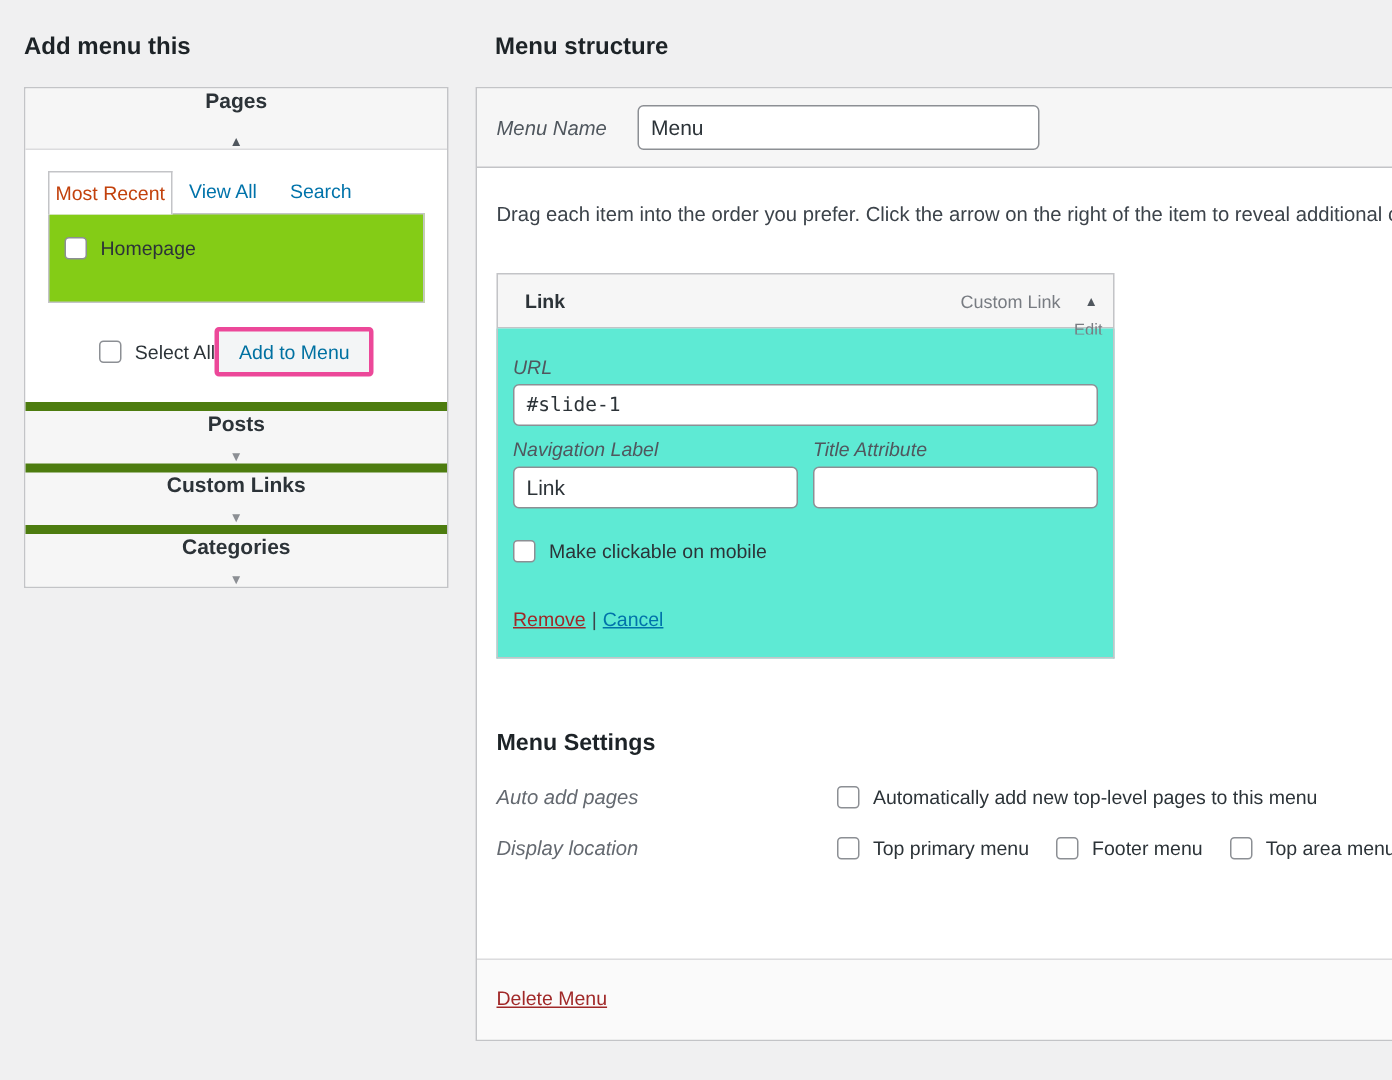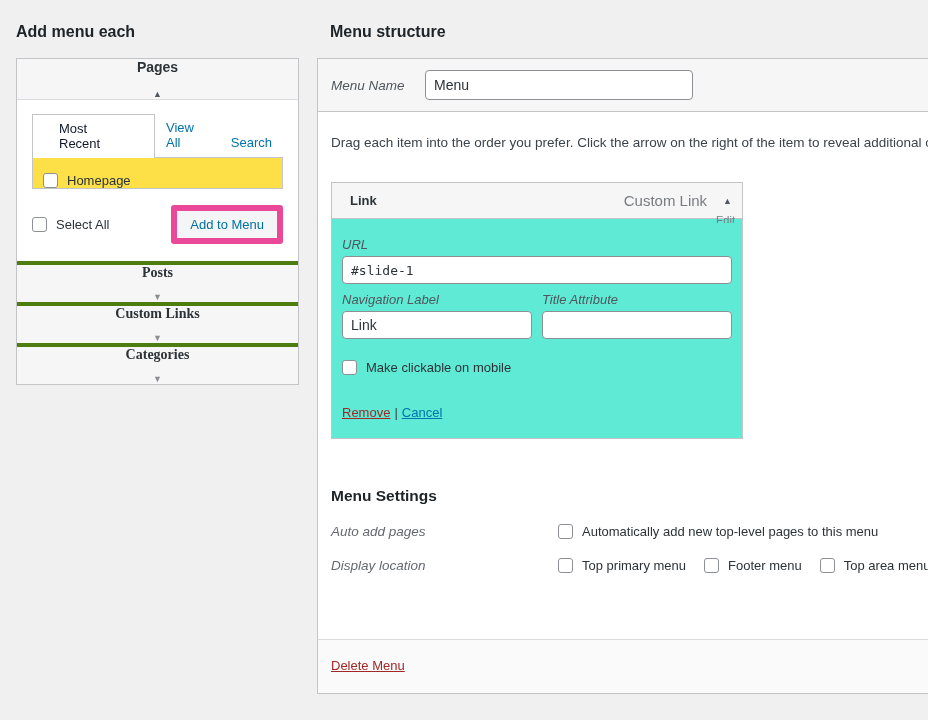--- a/index.html
+++ b/index.html
@@ -19,40 +19,40 @@
   }
   
   .left-col { position: absolute; left: 16px; top: 16px; width: 283px; }
   .accordion { background: #fff; border: 1px solid #c3c4c7; }
   .acc-header {
     height: 41px; display: flex; align-items: center; justify-content: space-between;
     padding: 0 15px; background: #f6f6f6; cursor: pointer;
     font-size: 14px; font-weight: 600; color: #2c3338; flex-direction: column;
   }
   .acc-header.open { border-bottom: 1px solid #dcdcde; }
-  .acc-header + .acc-header, .acc-body + .acc-header { border-top: 4px solid #4d7c0f; font-family: Liberation Serif, serif; }
+  .acc-header + .acc-header, .acc-body + .acc-header { border-top: 6px solid #4d7c0f; }
   .arrow-up { font-size: 9px; color: #50575e; }
   .arrow-down { font-size: 9px; color: #8c8f94; }
   .acc-body { background: #fff; padding: 14px 15px 17px; }
   .tabs { display: flex; align-items: flex-end; position: relative; z-index: 2; }
   .tab-active {
     background: #fff; border: 1px solid #c3c4c7; border-bottom: none;
-    padding: 6px 26px 7px; margin-bottom: -1px; color: #0f172a; font-size: 13px;
+    padding: 6px 4px 7px; margin-bottom: -1px; color: #c2410c; font-size: 13px;
   }
   .tab-link { padding: 6px 11px 7px; font-size: 13px; color: #0073aa; text-decoration: none; cursor: pointer; }
-  .tabs-panel { border: 1px solid #c3c4c7; background: #fde047; padding: 15px 10px 0; position: relative; z-index: 1; }
+  .tabs-panel { border: 1px solid #c3c4c7; background: #84cc16; padding: 15px 10px 28px; position: relative; z-index: 1; }
   .checkbox-row { display: flex; align-items: center; font-size: 13px; color: #2c3338; }
   input[type="checkbox"] {
     appearance: none; -webkit-appearance: none;
     width: 15px; height: 15px; border: 1px solid #8c8f94; border-radius: 3px;
     background: #fff; margin: 0 9px 0 0; flex-shrink: 0; cursor: pointer;
   }
-  .button-controls { display: flex; justify-content: space-between; align-items: center; margin-top: 16px; }
+  .button-controls { display: flex; justify-content: center; align-items: center; margin-top: 16px; }
   .button-secondary {
-    background: #f3f5f6; border: 6px solid #ec4899; border-radius: 3px;
+    background: #f3f5f6; border: 3px solid #ec4899; border-radius: 3px;
     color: #0071a1; font-size: 13px; font-family: "Liberation Sans", sans-serif;
     padding: 6px 13px; cursor: pointer;
   }
   
   .right-col { position: absolute; left: 317px; top: 16px; width: 680px; }
   .right-col h1.col-title { padding-left: 13px; }
   .panel { background: #fff; border: 1px solid #c3c4c7; }
   .panel-header {
     background: #f6f6f6; border-bottom: 1px solid #c3c4c7;
     height: 53px; display: flex; align-items: center; padding: 0 13px;
@@ -66,21 +66,21 @@
   }
   .menu-name-input { width: 268px; }
   .panel-body { padding: 13px; min-height: 527px; }
   .drag-instruction { white-space: nowrap; margin: 10px 0 0; font-size: 13.5px; color: #3c434a; }
   .menu-item { width: 412px; margin-top: 32px; position: relative; }
   .menu-item-header {
     background: #f6f6f6; border: 1px solid #c3c4c7;
     height: 37px; display: flex; align-items: center; padding: 0 10px 0 18px;
   }
   .item-title { font-weight: 600; font-size: 13px; color: #2c3338; flex: 1; }
-  .item-type { color: #787c82; font-size: 15px; margin-right: 16px; }
+  .item-type { color: #787c82; font-size: 12px; margin-right: 16px; }
   .edit-clip {
     position: absolute; top: 32px; right: 8px; height: 9px; overflow: hidden;
     font-size: 11px; color: #787c82; z-index: 3;
   }
   .menu-item-body { border: 1px solid #c3c4c7; border-top: none; background: #5eead4; padding: 10px 10px 14px; }
   .item-field-label { display: block; font-style: italic; color: #50575e; font-size: 13px; margin: 8px 0 4px; }
   .url-input { width: 100%; font-family: "DejaVu Sans Mono", monospace; font-size: 13px; height: 28px; }
   .two-col { display: flex; gap: 10px; }
   .two-col .col { width: 190px; }
   .half-input { width: 100%; height: 28px; }
@@ -92,21 +92,21 @@
   .settings-title { font-size: 15.5px; font-weight: 600; color: #1d2327; margin: 48px 0 0; }
   .settings-row { display: flex; margin-top: 18px; }
   .settings-label { width: 227px; flex-shrink: 0; font-style: italic; color: #646970; font-size: 13.5px; padding-top: 1px; }
   .settings-options { display: flex; flex-direction: row; gap: 18px; }
   .panel-footer { background: #fafafa; border-top: 1px solid #dcdcde; padding: 18px 13px 20px; }
 </style>
 </head>
 <body>
 
 <div class="left-col">
-  <h1 class="col-title">Add menu each</h1>
+  <h1 class="col-title">Add menu this</h1>
 
   <div class="accordion">
 
     <div class="acc-header open">
       <span>Pages</span>
       <span class="arrow-up">▲</span>
     </div>
     <div class="acc-body">
       <div class="tabs">
         <span class="tab-active">Most Recent</span>

